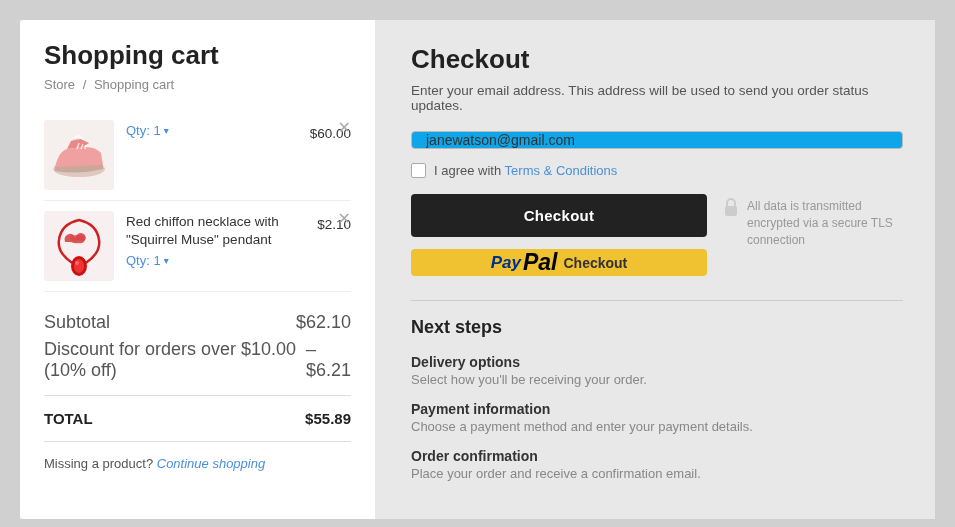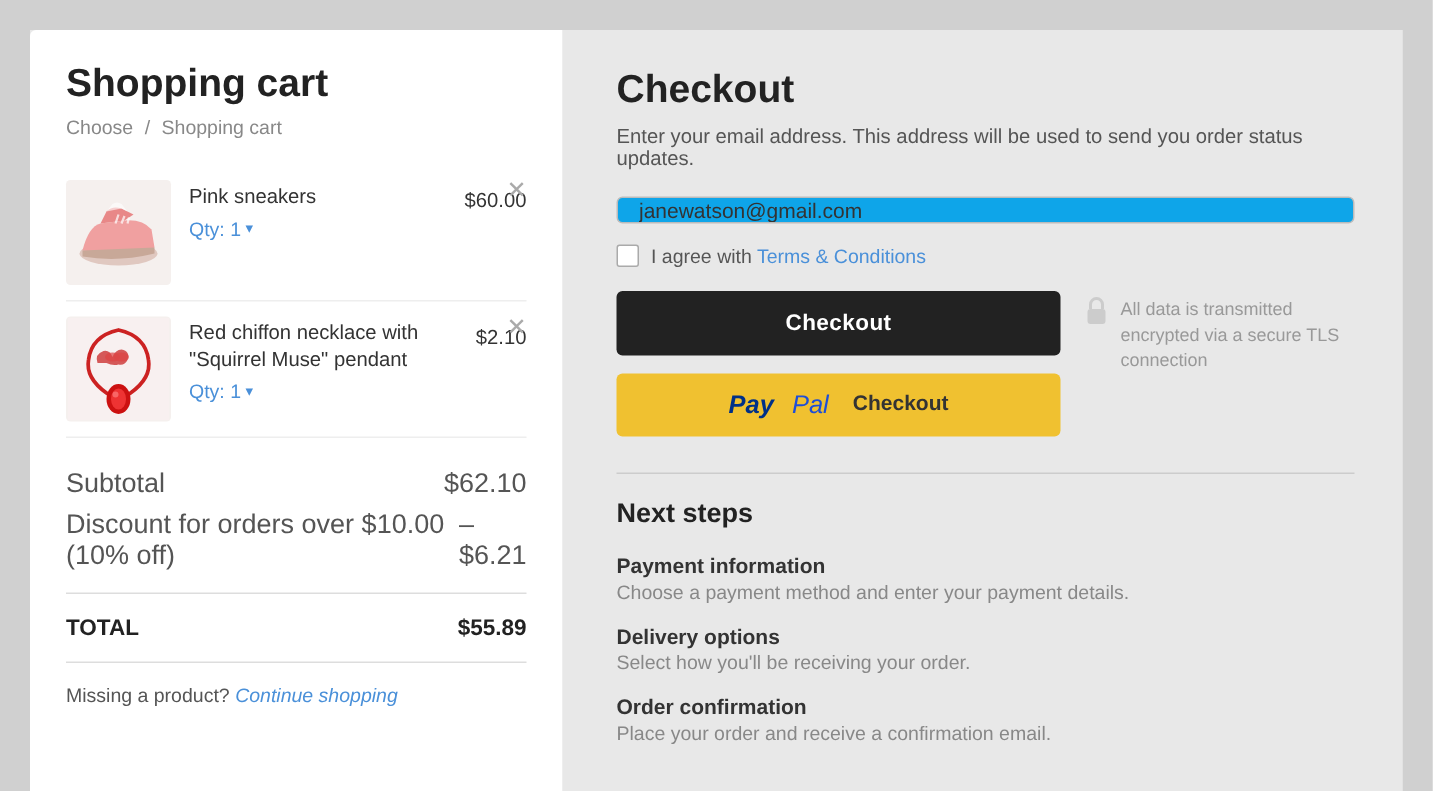--- a/index.html
+++ b/index.html
@@ -248,44 +248,45 @@
       flex-shrink: 0;
     }
     .secure-text {
       font-size: 12px;
       color: #999;
       line-height: 1.4;
     }
 
     .paypal-btn {
       width: 100%;
-      padding: 11px;
+      padding: 0;
       background: #f0c130;
       border: none;
       border-radius: 4px;
       font-size: 15px;
       font-weight: 700;
       cursor: pointer;
       display: flex;
+      align-items: center;
       justify-content: center;
-      gap: 12px;
+      gap: 2px;
       margin-bottom: 24px;
     }
     .paypal-text-pay {
       color: #003087;
       font-style: italic;
       font-weight: 800;
       font-size: 17px;
       font-family: 'Arial', sans-serif;
     }
     .paypal-text-pal {
-      color: #1d4ed8;
+      color: #000000;
       font-style: italic;
-      font-weight: 400;
-      font-size: 17px;
+      font-weight: 700;
+      font-size: 23px;
       font-family: 'Arial', sans-serif;
     }
     .paypal-checkout-text {
       color: #333;
       font-size: 14px;
       font-weight: 600;
       margin-left: 4px;
     }
 
     .next-steps {
@@ -322,40 +323,39 @@
     }
   </style>
 </head>
 <body>
 
 <div class="page-wrapper">
 
   <div class="cart-panel">
     <h1 class="cart-title">Shopping cart</h1>
     <div class="breadcrumb">
-      <span>Choose</span>
+      <span>Store</span>
       <span class="sep">/</span>
       <span>Shopping cart</span>
     </div>
 
     <div class="cart-item">
       <div class="cart-item-img">
         <svg class="sneaker-img" viewBox="0 0 68 68" xmlns="http://www.w3.org/2000/svg">
           <rect width="68" height="68" fill="#f5f0ee"></rect>
 
           <ellipse cx="34" cy="48" rx="26" ry="8" fill="#e0c8c0"></ellipse>
           <path d="M10 46 Q14 30 22 28 L38 26 Q50 25 56 32 L58 44 Q48 50 10 46Z" fill="#f0a0a0"></path>
           <path d="M22 28 L26 20 Q30 16 36 18 L44 22 L38 26Z" fill="#e88888"></path>
           <path d="M10 46 L58 44 L58 48 Q34 54 10 50Z" fill="#c8a898"></path>
           <path d="M26 20 L30 15 Q33 13 36 15 L40 20 L36 18Z" fill="#fff" opacity="0.6"></path>
           <path d="M32 28 L34 22 M36 28 L38 23 M40 28 L41 24" stroke="#fff" stroke-width="1.5" opacity="0.7"></path>
         </svg>
       </div>
       <div class="cart-item-info">
-        <div class="cart-item-name">Pink sneakers</div>
         <div class="cart-item-qty">
           <span>Qty: 1</span>
           <span class="chevron">▾</span>
         </div>
       </div>
       <div class="item-right">
         <span class="cart-item-remove">✕</span>
         <span class="cart-item-price">$60.00</span>
       </div>
     </div>
@@ -446,26 +446,26 @@
           </span>
           <span class="secure-text">All data is transmitted encrypted via a secure TLS connection</span>
         </div>
       </div>
     </div>
 
     
     <div class="next-steps">
       <h3 class="next-steps-title">Next steps</h3>
       <div class="next-step-item">
+        <div class="next-step-name">Delivery options</div>
+        <div class="next-step-desc">Select how you'll be receiving your order.</div>
+      </div>
+      <div class="next-step-item">
         <div class="next-step-name">Payment information</div>
         <div class="next-step-desc">Choose a payment method and enter your payment details.</div>
-      </div>
-      <div class="next-step-item">
-        <div class="next-step-name">Delivery options</div>
-        <div class="next-step-desc">Select how you'll be receiving your order.</div>
       </div>
       <div class="next-step-item">
         <div class="next-step-name">Order confirmation</div>
         <div class="next-step-desc">Place your order and receive a confirmation email.</div>
       </div>
     </div>
   </div>
 
 </div>
 

